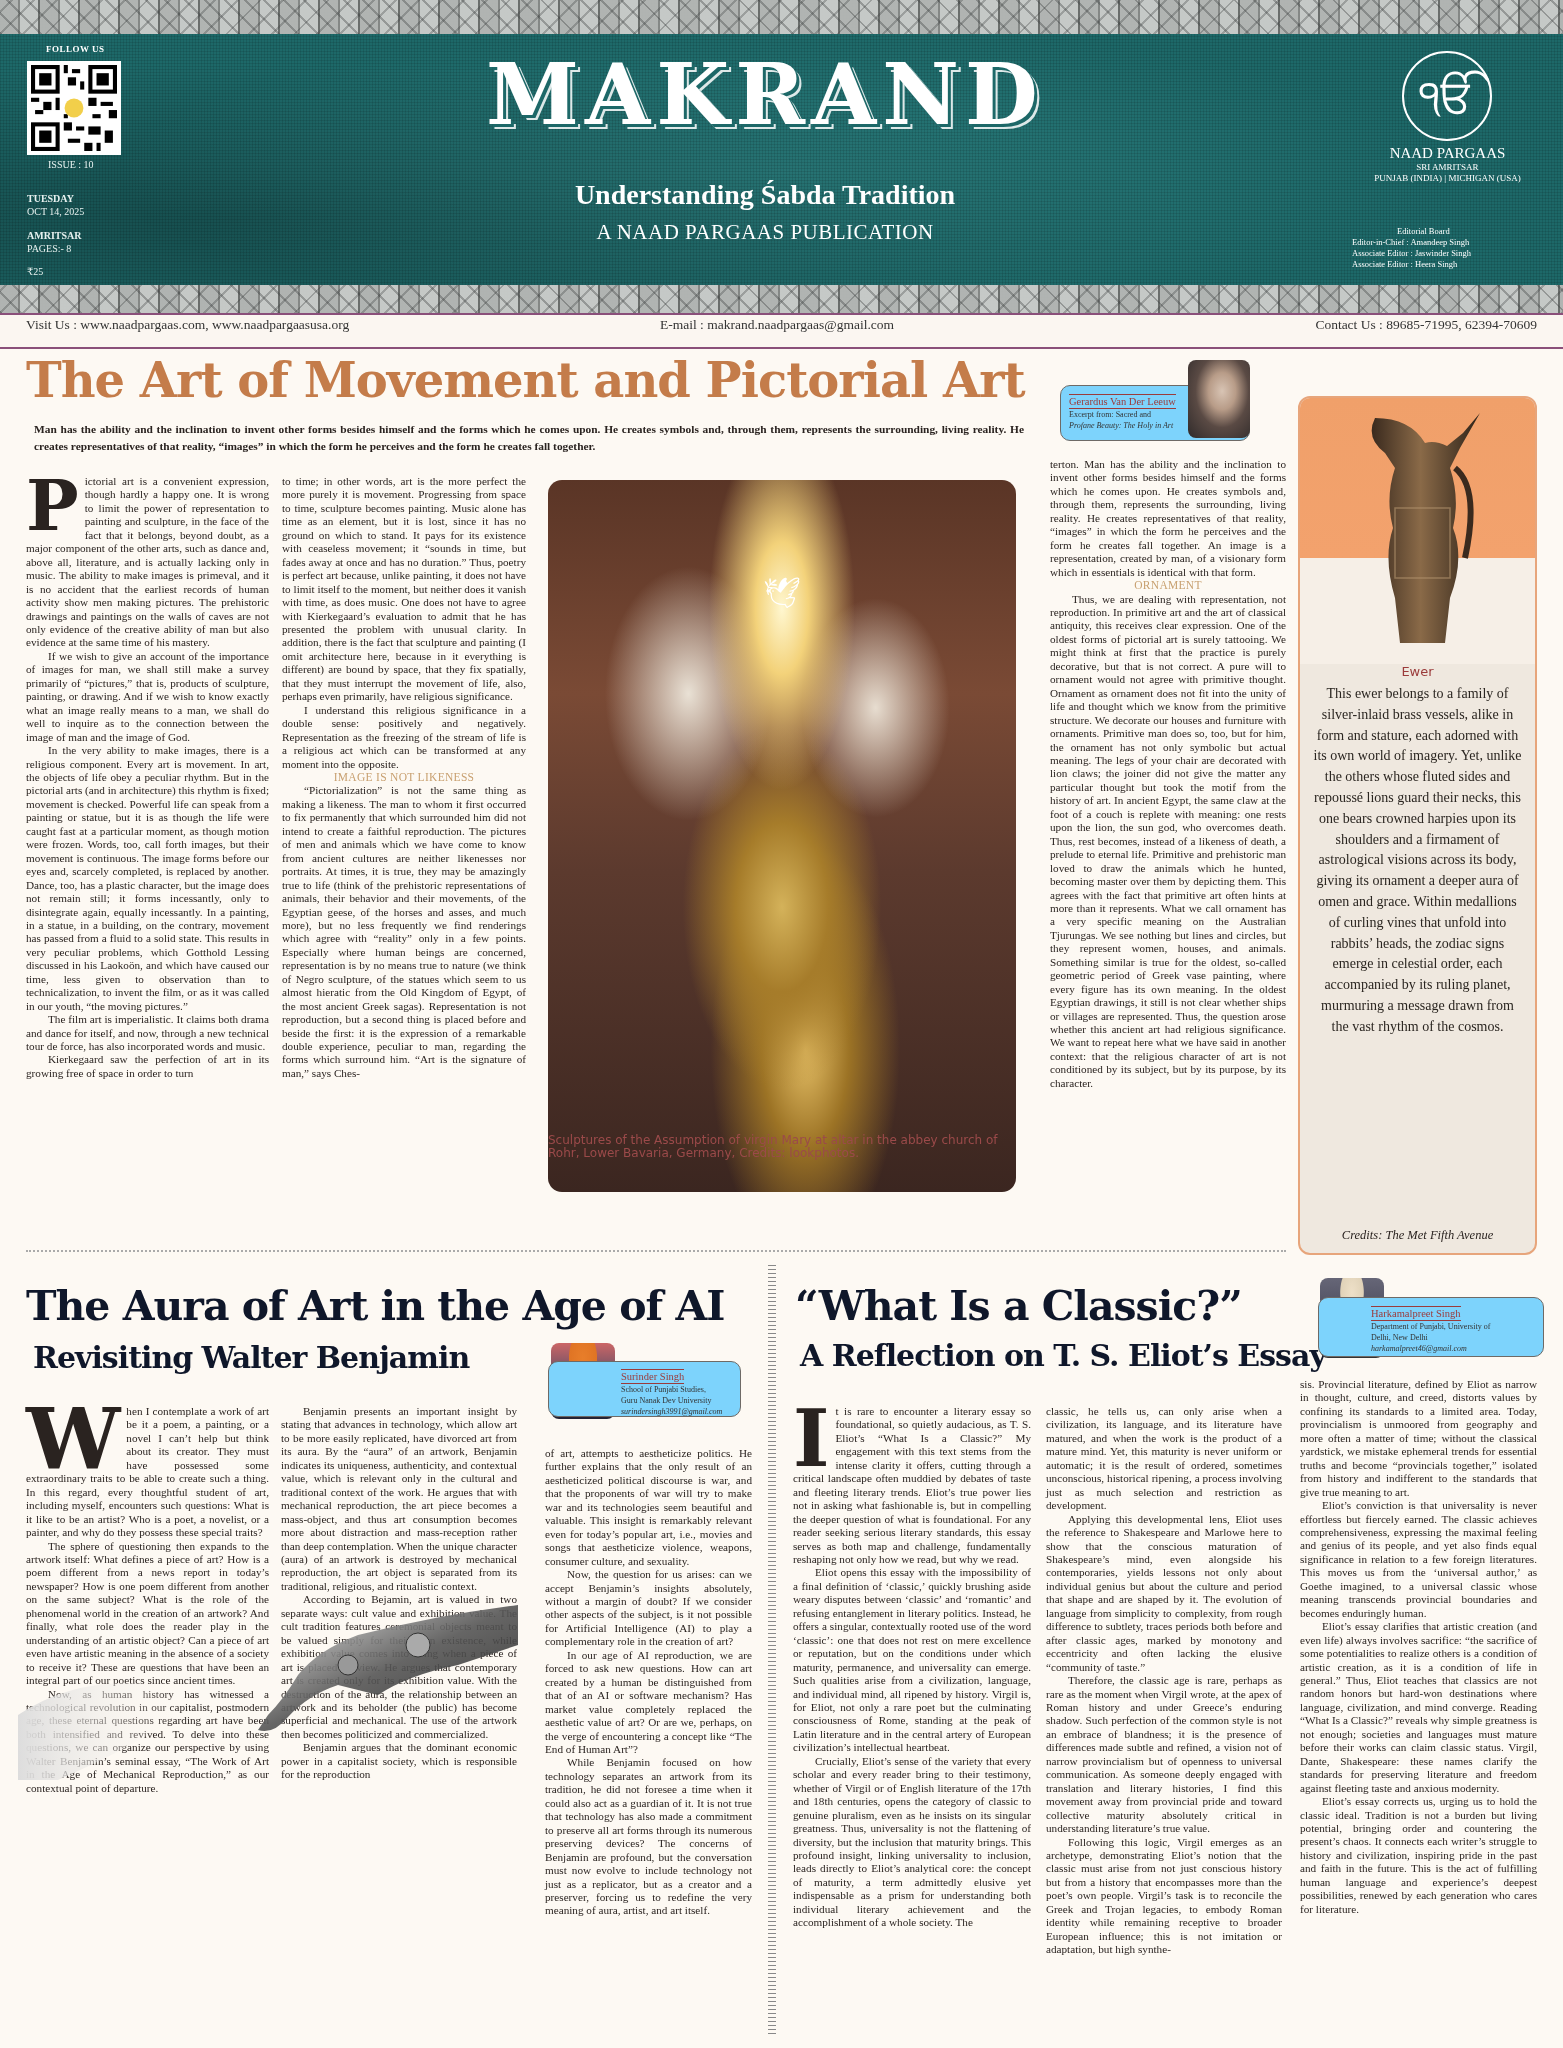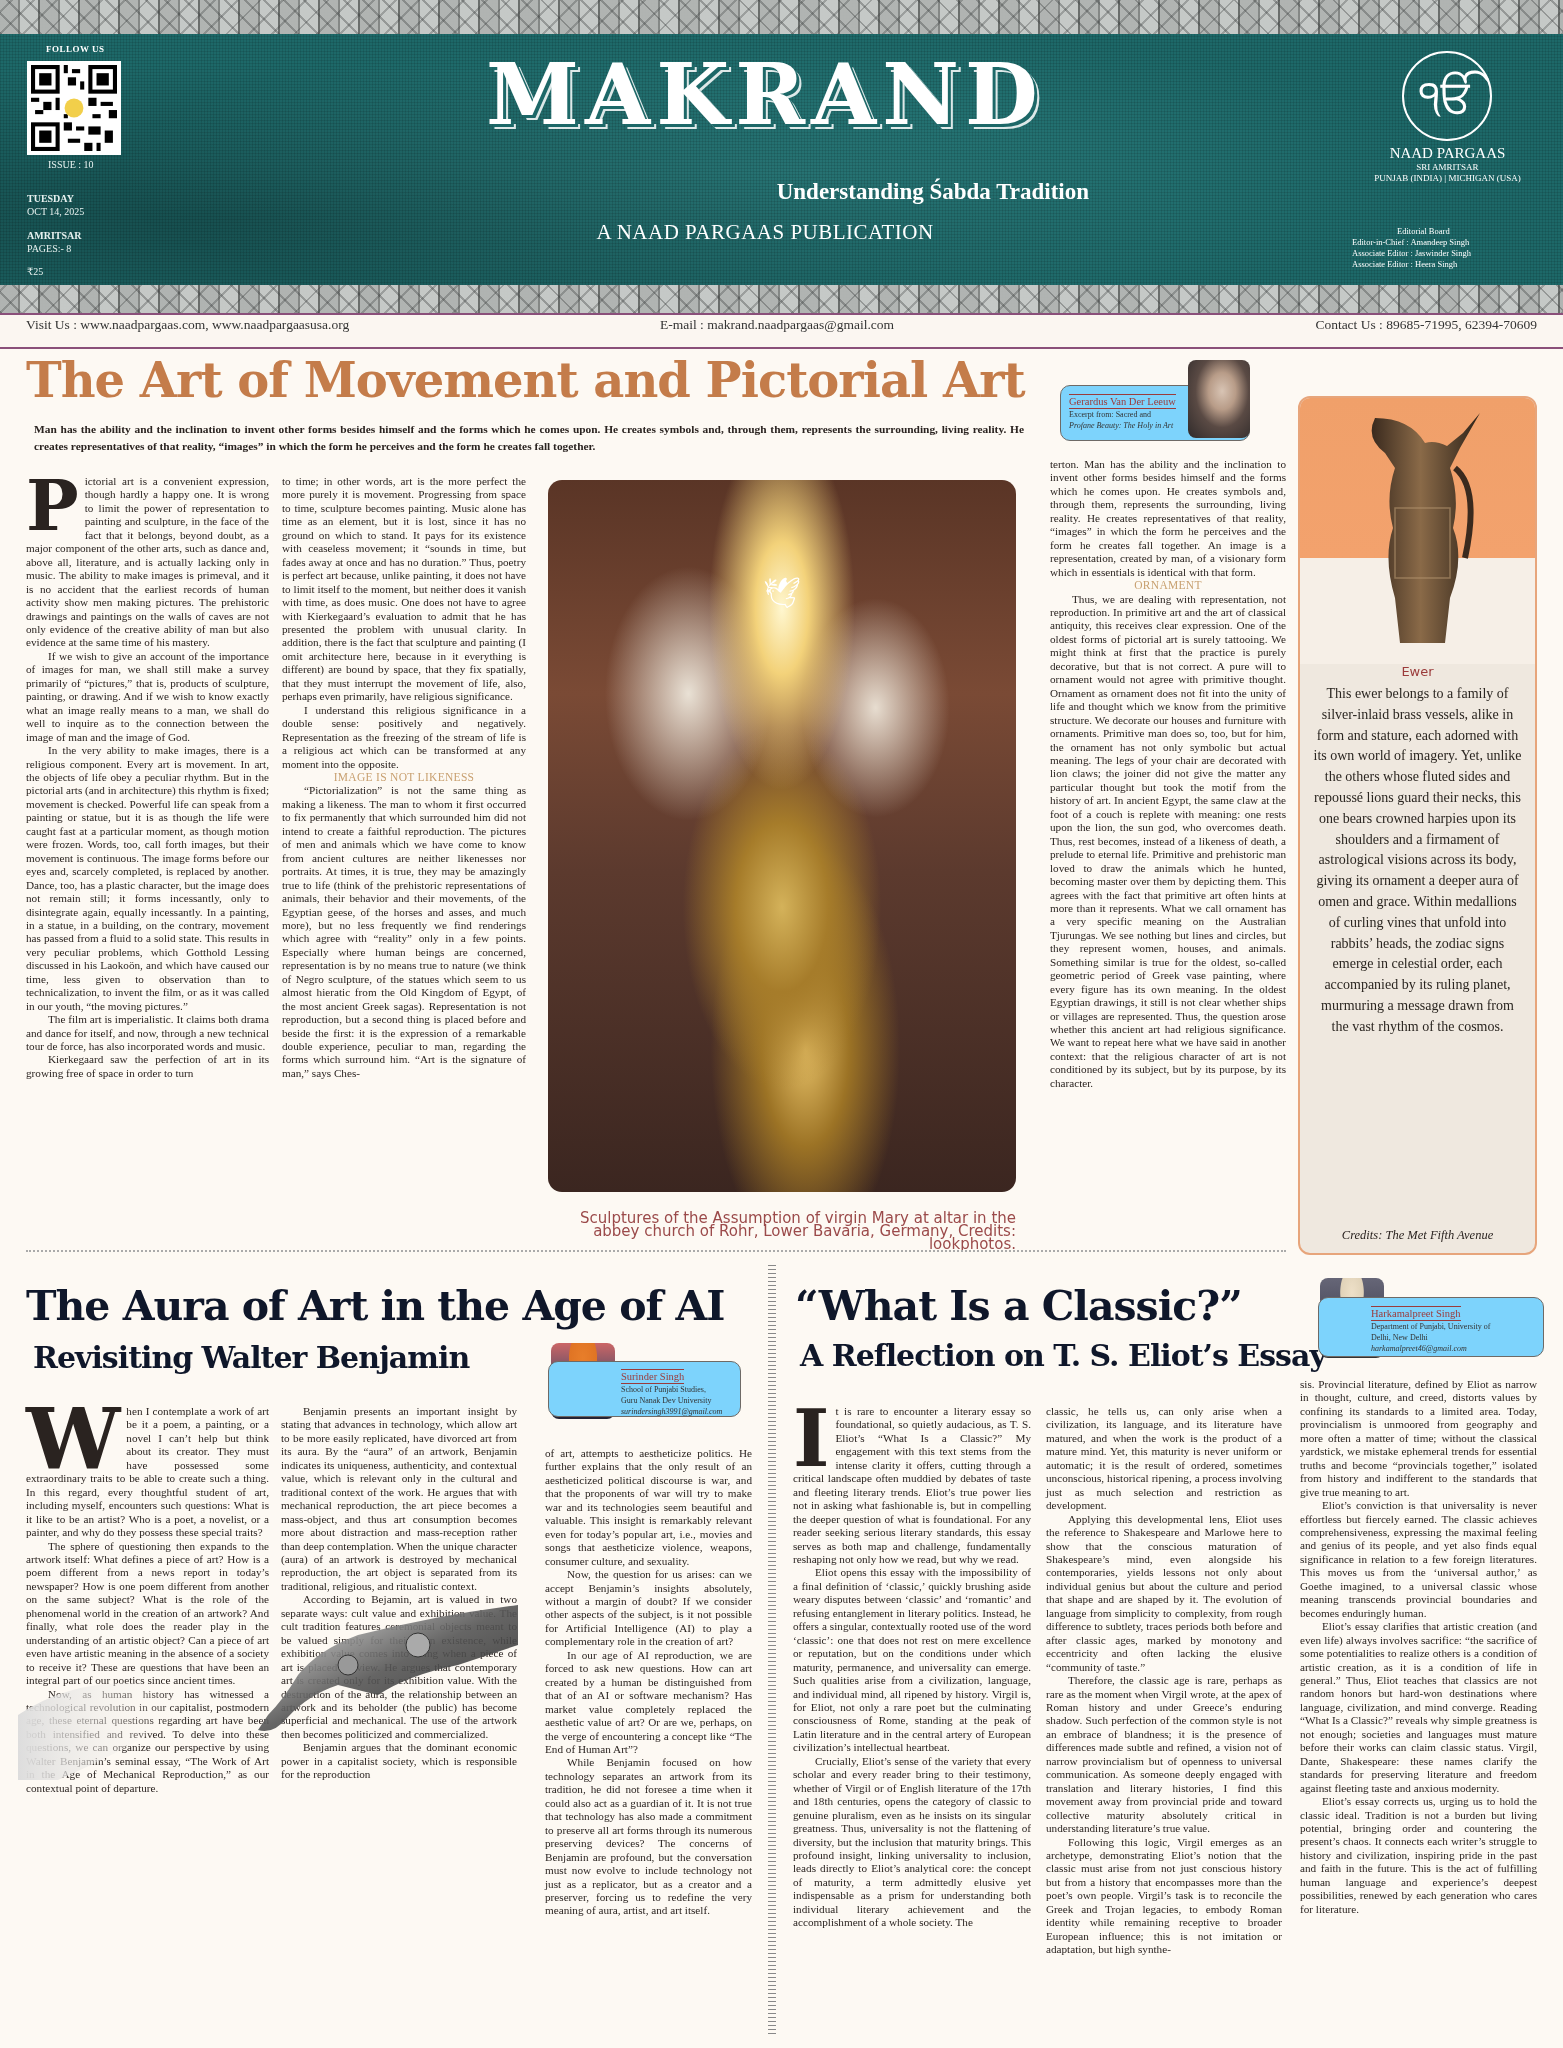--- a/index.html
+++ b/index.html
@@ -18,21 +18,21 @@
 .border-strip::after{content:"";position:absolute;inset:0;background:repeating-linear-gradient(45deg,rgba(60,60,60,.35) 0 2px,transparent 2px 14px),repeating-linear-gradient(-45deg,rgba(60,60,60,.3) 0 2px,transparent 2px 16px)}
 .bs-top{top:0}
 .bs-bot{top:285px;height:28px}
 .follow{position:absolute;left:46px;top:44px;color:#fff;font-size:9px;font-weight:bold;letter-spacing:.5px}
 .qr{position:absolute;left:27px;top:61px;width:94px;height:94px;background:#fff;padding:4px}
 .qr svg{width:100%;height:100%}
 .issue{position:absolute;left:48px;top:159px;color:#e8f2f0;font-size:10px}
 .meta{position:absolute;left:27px;color:#e8f2f0;font-size:10px;line-height:13px}
 .meta b{display:block;font-weight:bold}
 .title{position:absolute;left:455px;top:45px;width:620px;text-align:center;color:#fff;font-family:"DejaVu Serif",serif;font-size:84px;letter-spacing:6px;font-weight:bold;text-shadow:3px 3px 0 #1d6868,5px 5px 0 rgba(255,255,255,.85)}
-.tagline{position:absolute;left:469px;top:179px;width:620px;text-align:right;color:#fff;font-size:23px;font-weight:bold}
+.tagline{position:absolute;left:455px;top:179px;width:620px;text-align:center;color:#fff;font-size:28px;font-weight:bold}
 .pub{position:absolute;left:455px;top:220px;width:620px;text-align:center;color:#fff;font-size:21px;letter-spacing:.5px}
 .logo-circle{position:absolute;left:1402px;top:51px;width:90px;height:90px;border:2px solid #fff;border-radius:50%;color:#fff;text-align:center;line-height:86px;font-size:46px;font-family:"DejaVu Serif",serif}
 .org{position:absolute;left:1340px;top:145px;width:215px;text-align:center;color:#fff}
 .org .n{font-size:15px;display:block}
 .org .s{font-size:9px;display:block;line-height:11px}
 .board{position:absolute;left:1352px;top:226px;color:#fff;font-size:8.5px;line-height:11px}
 .board .h{padding-left:45px}
 
 .contact{position:absolute;left:0;top:313px;width:1563px;height:36px;border-top:2px solid #8a4f7a;border-bottom:2px solid #8a4f7a;background:#fbf6f1;font-size:13.5px;color:#333;line-height:18px}
 .contact span{position:absolute;top:1px}
@@ -45,21 +45,21 @@
 .drop{float:left;font-size:70px;line-height:56px;padding-right:6px;margin-top:3px;font-weight:bold;font-family:"DejaVu Serif",serif}
 .sub{text-align:center;color:#c8a070;font-size:11.5px;text-indent:0!important;letter-spacing:.3px}
 .photo1{position:absolute;left:548px;top:480px;width:468px;height:712px;border-radius:14px;overflow:hidden;background:
  radial-gradient(ellipse at 50% 18%,#fff7d0 0,#f3d27a 8%,transparent 22%),
  radial-gradient(ellipse at 30% 30%,#e9e1d5 0,transparent 18%),
  radial-gradient(ellipse at 70% 32%,#e7ddd0 0,transparent 16%),
  radial-gradient(ellipse at 50% 60%,#d4b25a 0,#a67c2a 14%,transparent 30%),
  radial-gradient(ellipse at 55% 80%,#e6c067 0,#9c7325 12%,transparent 26%),
  linear-gradient(180deg,#5a3526 0%,#7a4a35 30%,#5c3a2e 55%,#3b2620 100%)}
 .photo1 .dove{position:absolute;left:215px;top:95px;color:#fff;font-size:30px}
-.cap1{position:absolute;left:548px;top:1212px;width:468px;text-align:right;color:#9b4a4a;font-size:15px;line-height:13px;font-family:"DejaVu Sans",sans-serif}
+.cap1{position:absolute;left:548px;top:1134px;width:468px;text-align:left;color:#9b4a4a;font-size:12px;line-height:13px;font-family:"DejaVu Sans",sans-serif}
 .bylinebox{position:absolute;border:1.5px solid #6e6a66;border-radius:10px;background:#7dd3fc}
 .bylinebox .nm{color:#9b3b3b;font-size:10.5px;border-bottom:1px solid #9b3b3b;border-top:1px solid #9b3b3b;display:inline-block;padding:1px 0}
 .bylinebox .d{font-size:8px;line-height:11px;color:#333}
 .head-photo{position:absolute;border-radius:8px;overflow:hidden}
 
 .sidebar{position:absolute;left:1298px;top:396px;width:239px;height:859px;border:2px solid #e7a57b;border-radius:12px;background:#efe8df;overflow:hidden}
 .sidebar .top{height:266px;background:linear-gradient(180deg,#f0a06a 0,#f3a26d 60%,#f6efe7 60%)}
 .ewer{position:absolute;left:55px;top:-40px;width:130px;height:300px}
 .sidebar .ttl{text-align:center;color:#9b3b3b;font-family:"DejaVu Sans",sans-serif;font-size:13px;margin-top:0}
 .sidebar .body{text-align:center;font-size:14px;line-height:20.8px;padding:5px 12px 0;color:#2a2520}

